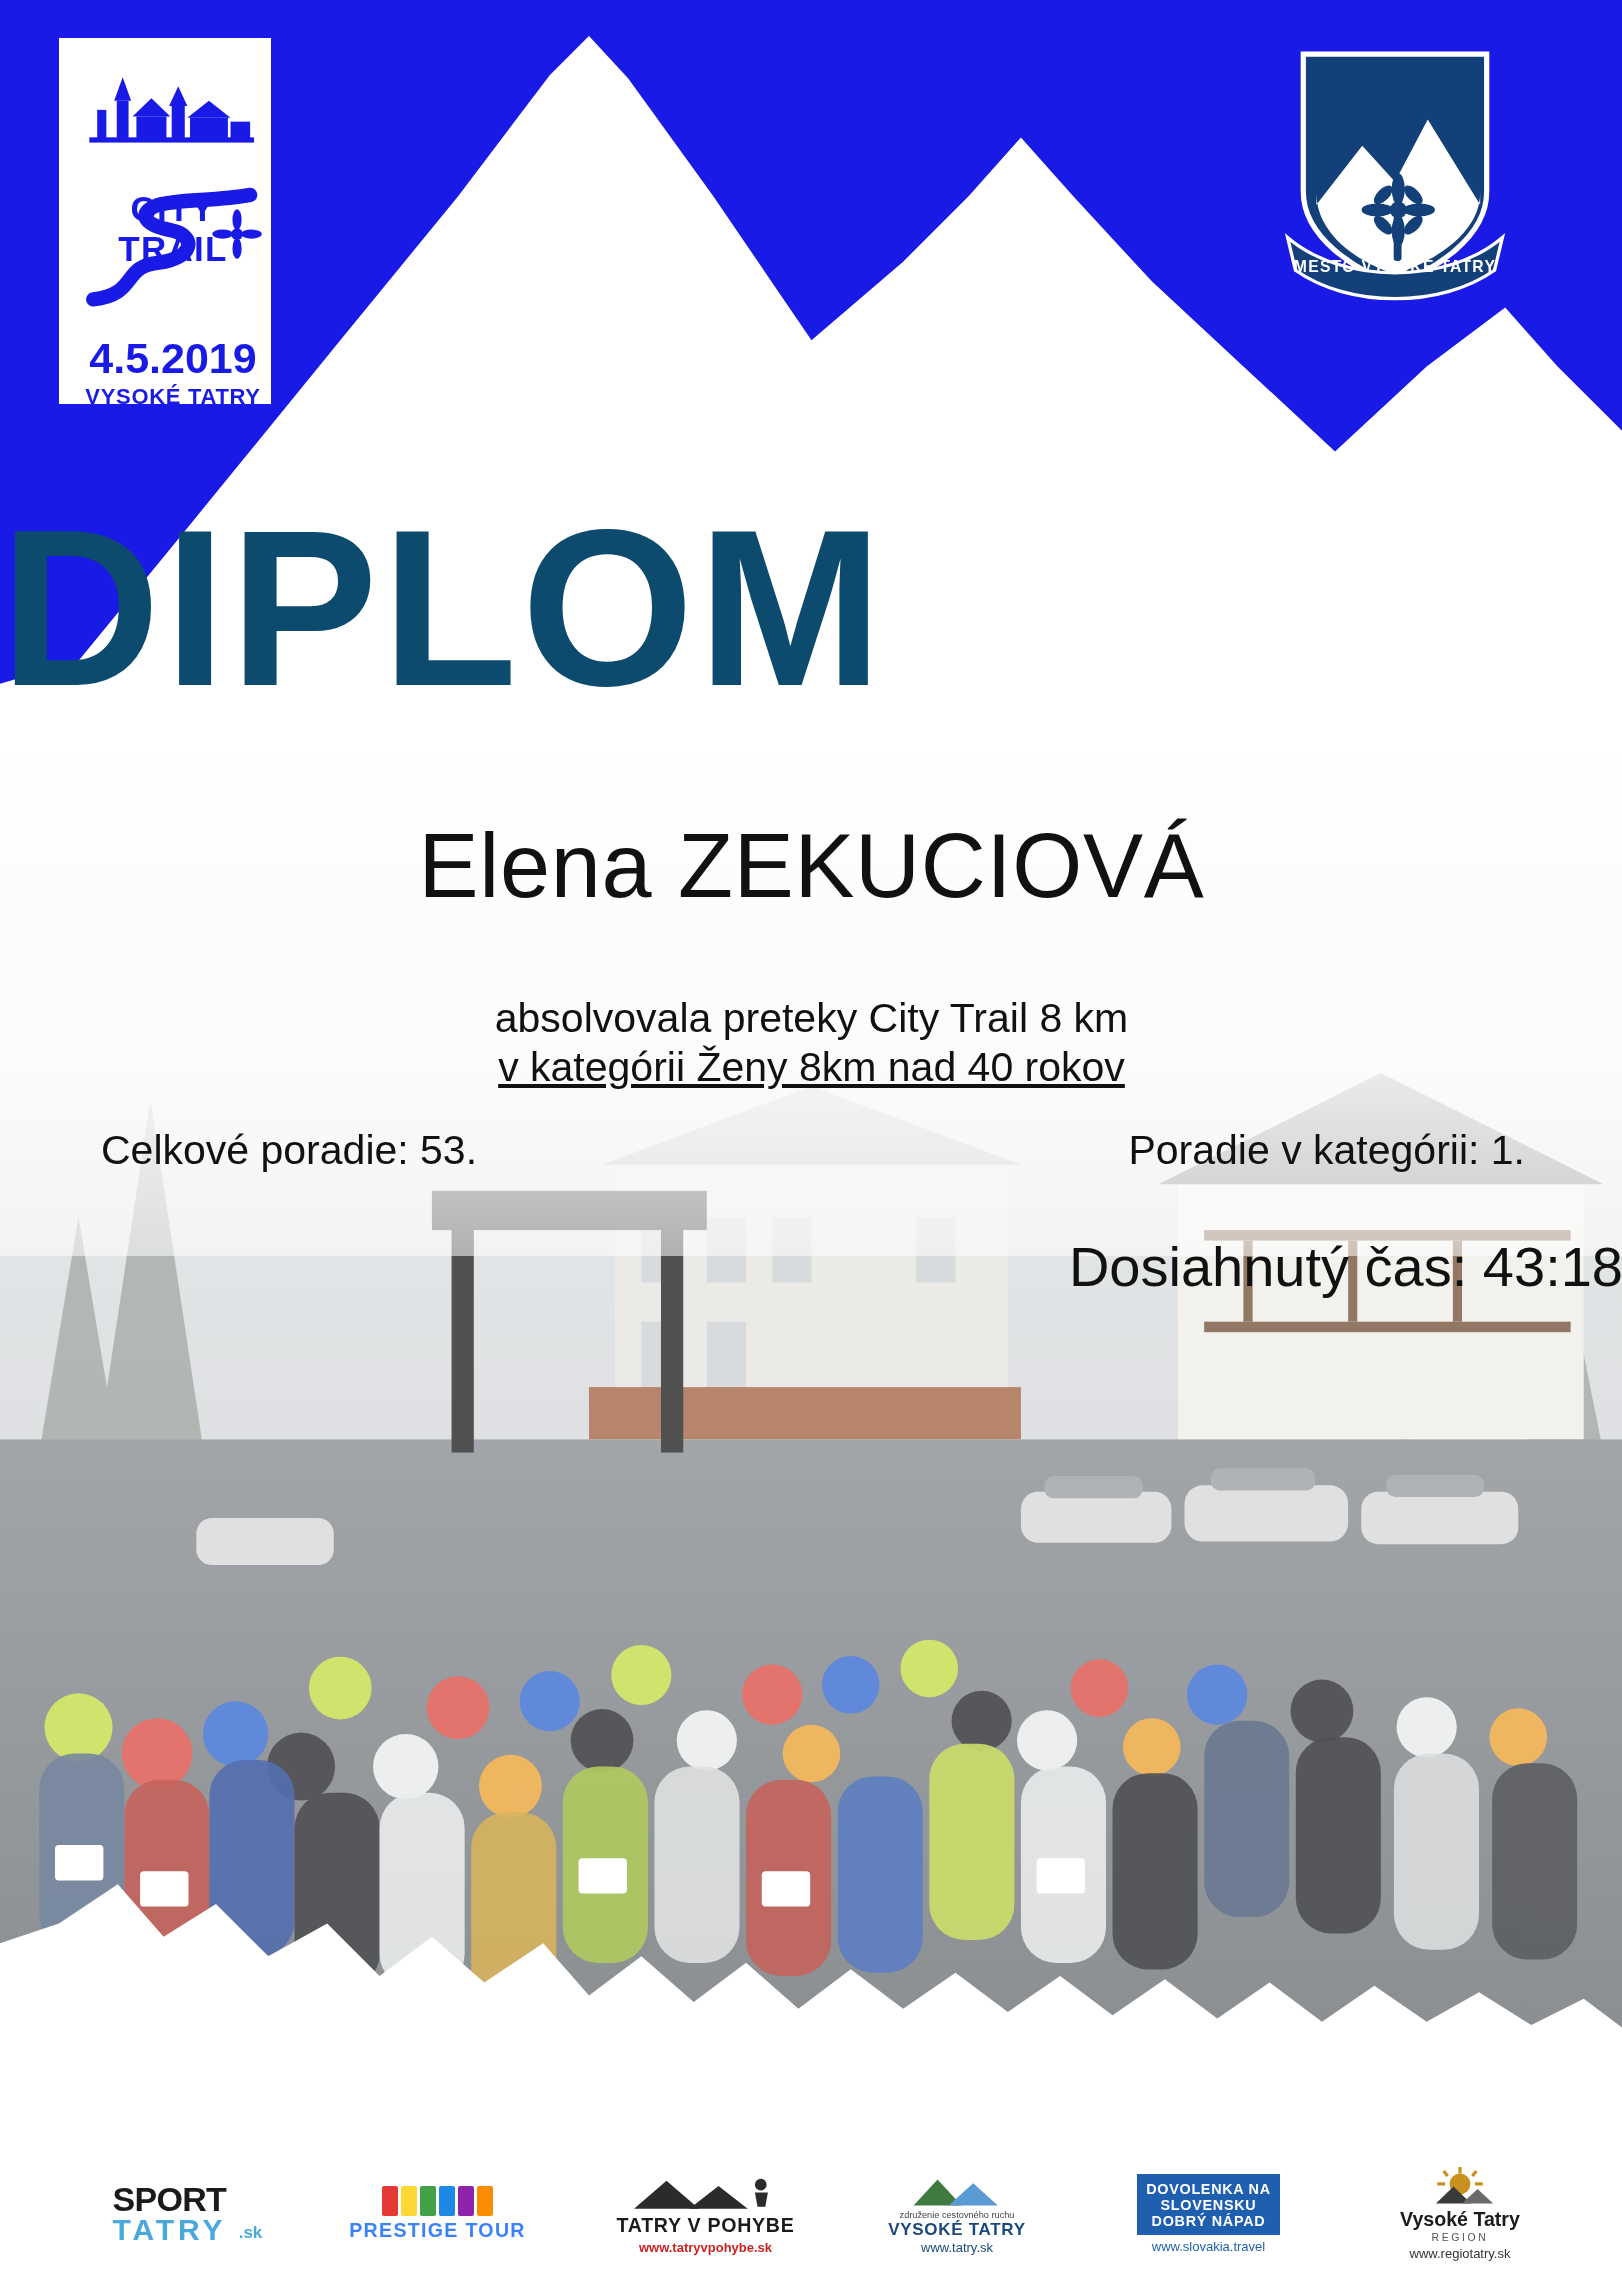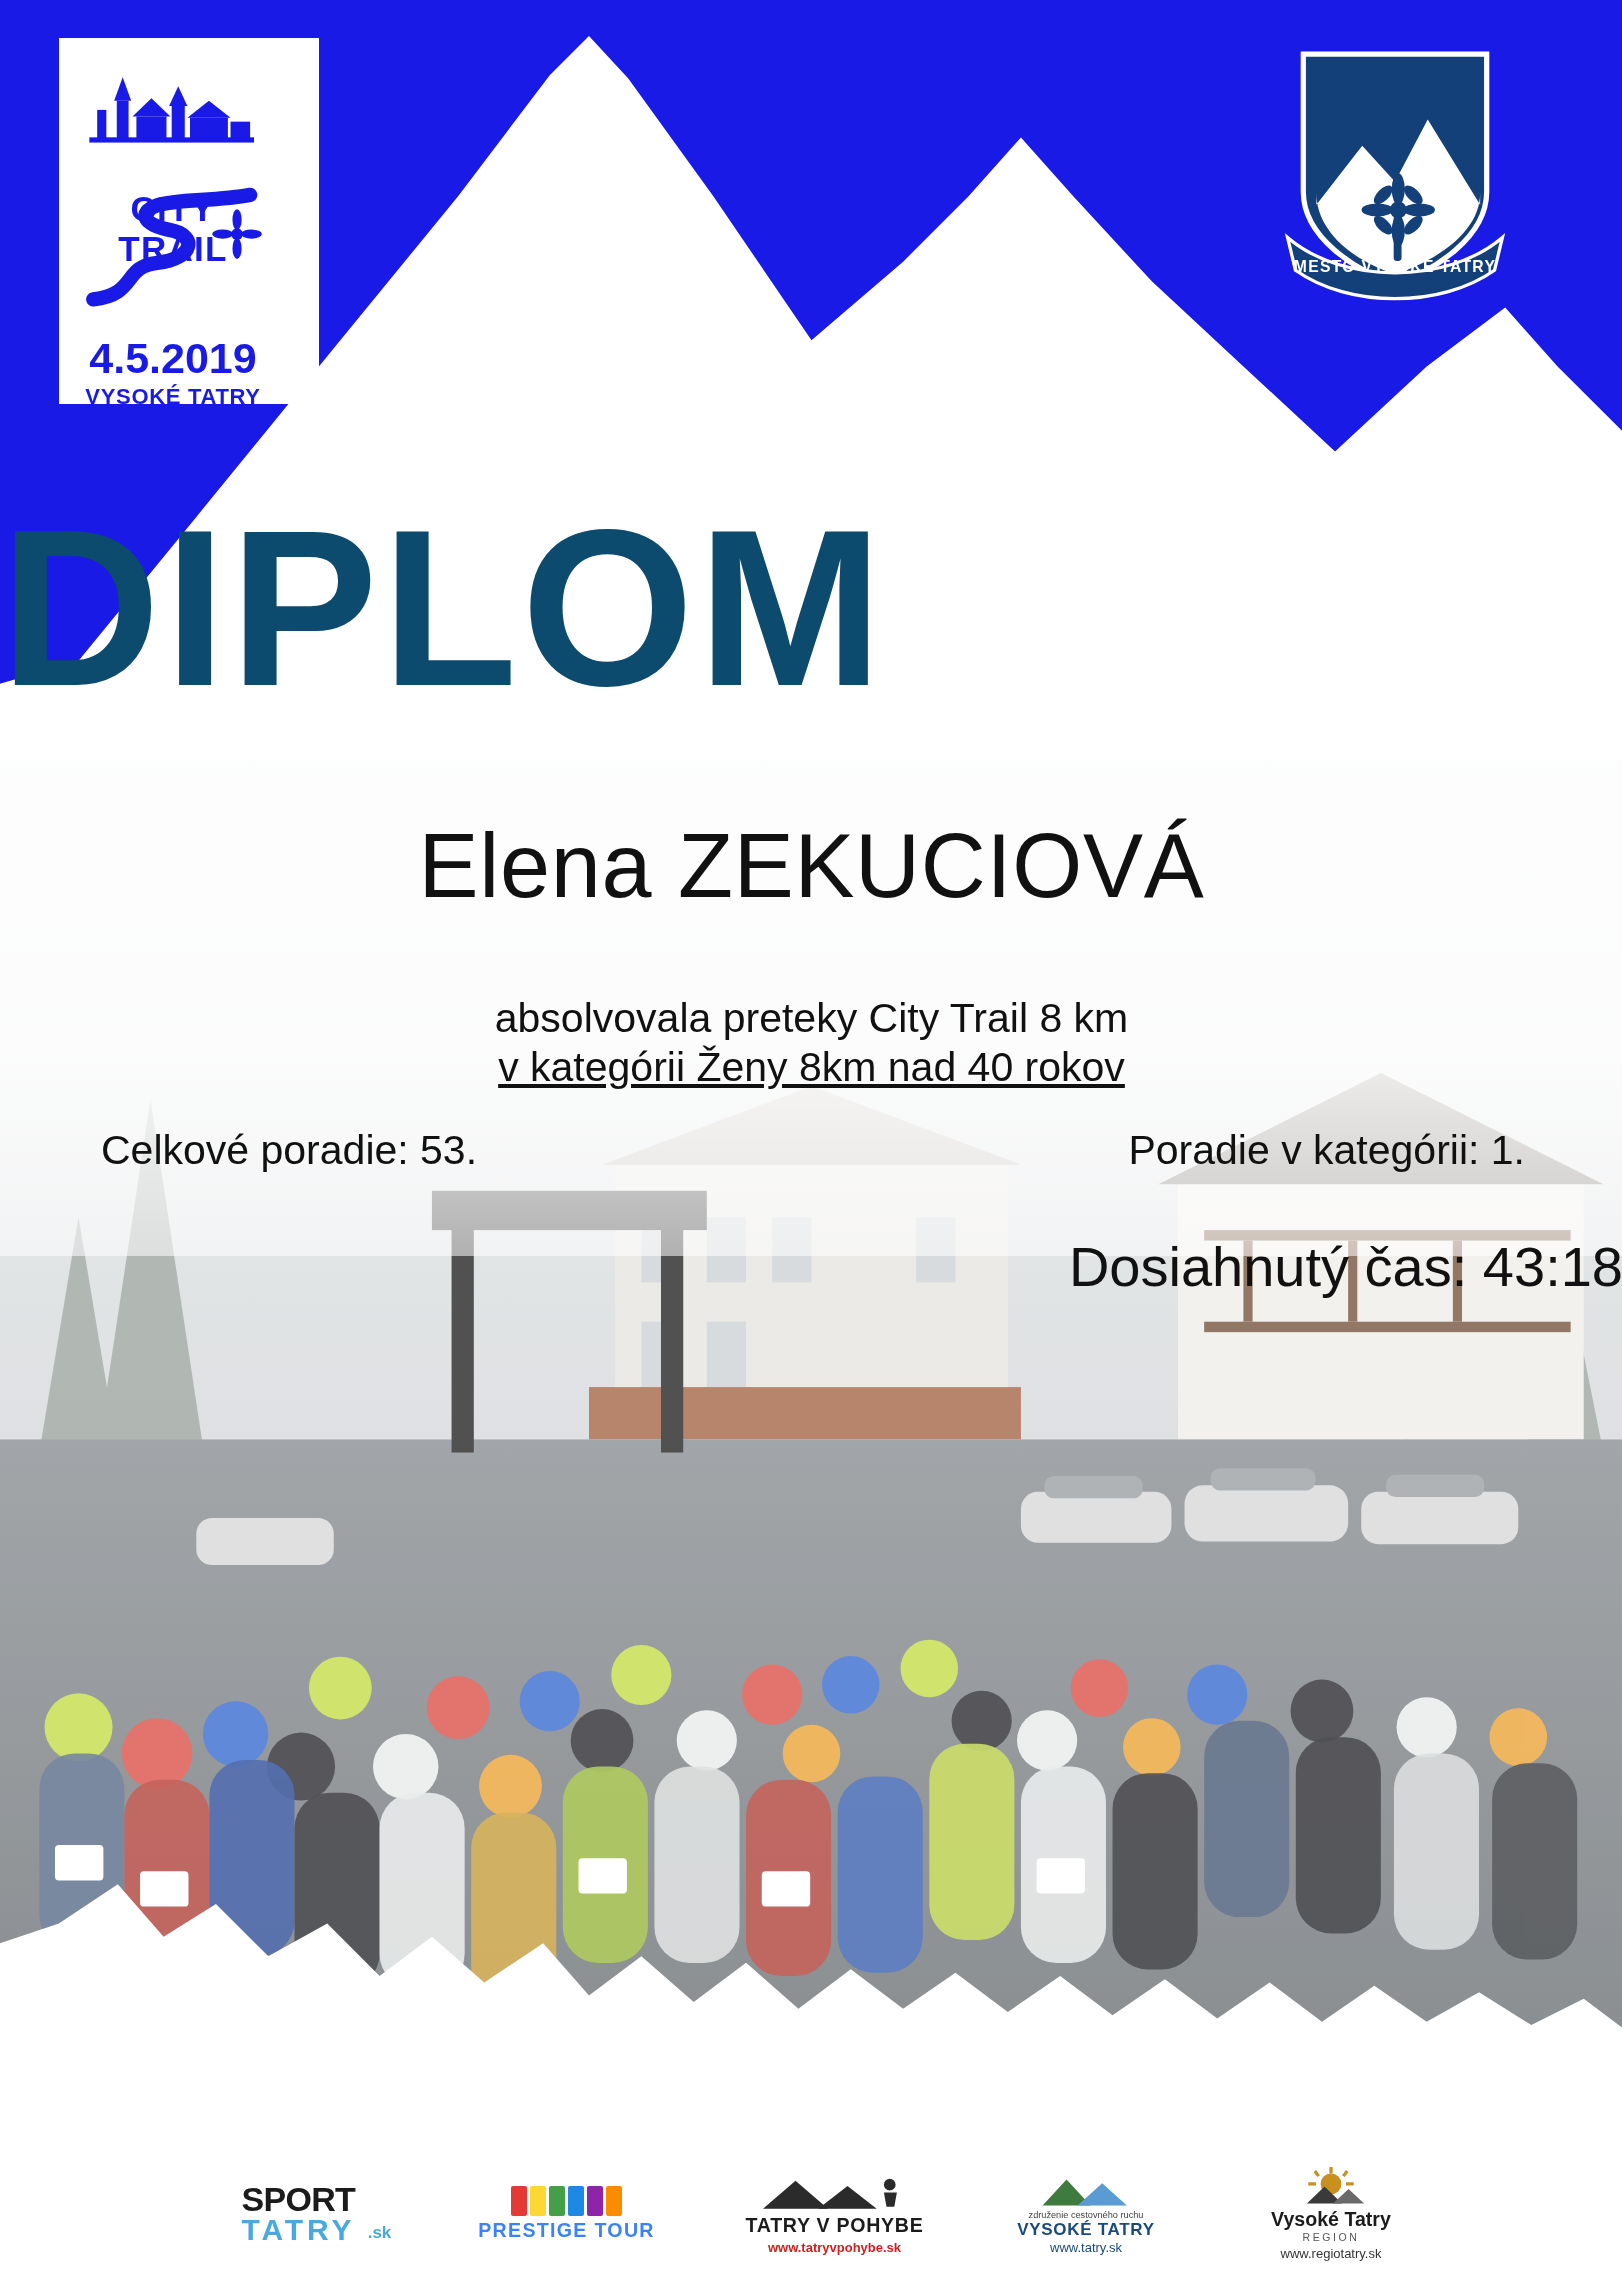--- a/index.html
+++ b/index.html
@@ -31,21 +31,21 @@
     position: absolute;
     left: 0; top: 0;
     width: 1623px;
     height: 759px;
   }
 
   
   .logo-box {
     position: absolute;
     left: 59px; top: 38px;
-    width: 260px; height: 366px;
+    width: 212px; height: 366px;
     background: #ffffff;
     z-index: 6;
   }
   .logo-inner {
     position: absolute;
     left: 0; top: 0;
     width: 228px; height: 366px;
   }
   .logo-city {
     position: absolute;
@@ -509,20 +509,30 @@
         <svg width="98" height="35" viewBox="0 0 150 54">
           <polygon points="8,50 45,10 82,50" fill="#3f7a3f"></polygon>
           <polygon points="62,50 100,16 138,50" fill="#5a9bd4"></polygon>
         </svg>
         <div class="v0">združenie cestovného ruchu</div>
         <div class="v1">VYSOKÉ TATRY</div>
         <div class="v2">www.tatry.sk</div>
       </div>
     </div>
 
+    <div class="sponsor sp-slovakia">
+      <div>
+        <div class="box">
+          <div class="l1">DOVOLENKA NA</div>
+          <div class="l2">SLOVENSKU</div>
+          <div class="l2">DOBRÝ NÁPAD</div>
+        </div>
+        <div class="l3">www.slovakia.travel</div>
+      </div>
+    </div>
 
     <div class="sponsor sp-region">
       <div>
         <svg width="72" height="39" viewBox="0 0 110 60">
           <circle cx="55" cy="26" r="16" fill="#c8901f"></circle>
           <g stroke="#c8901f" stroke-width="5">
             <line x1="55" y1="0" x2="55" y2="10"></line>
             <line x1="30" y1="6" x2="36" y2="14"></line>
             <line x1="80" y1="6" x2="74" y2="14"></line>
             <line x1="20" y1="26" x2="32" y2="26"></line>

